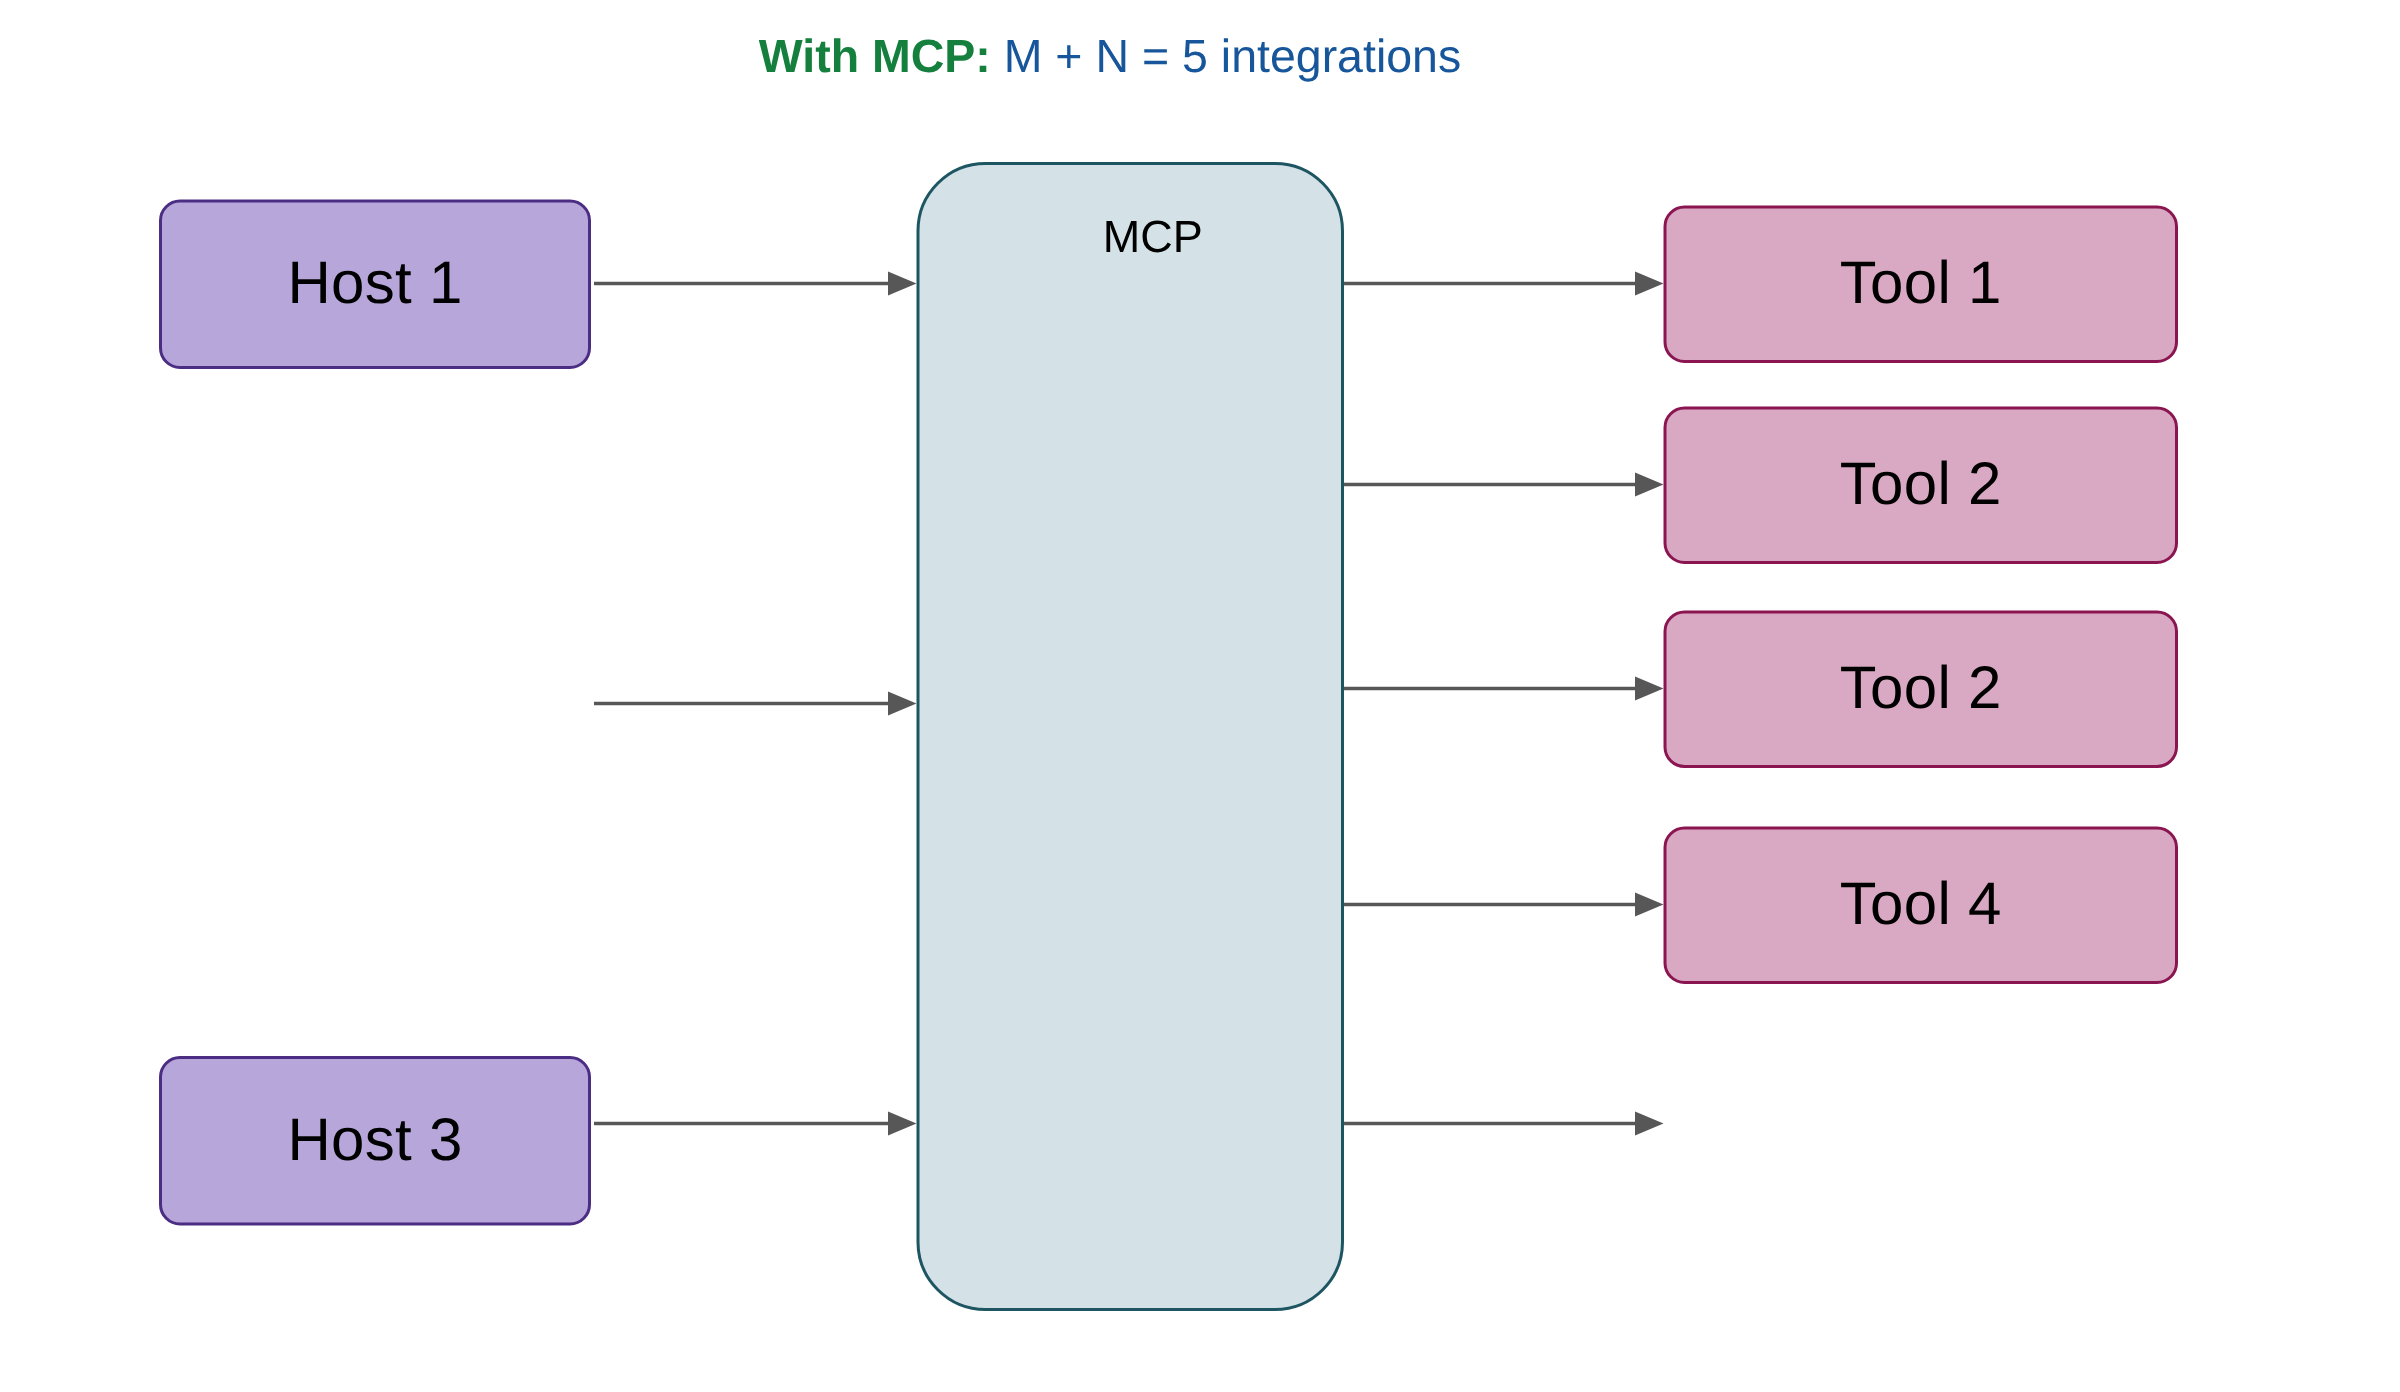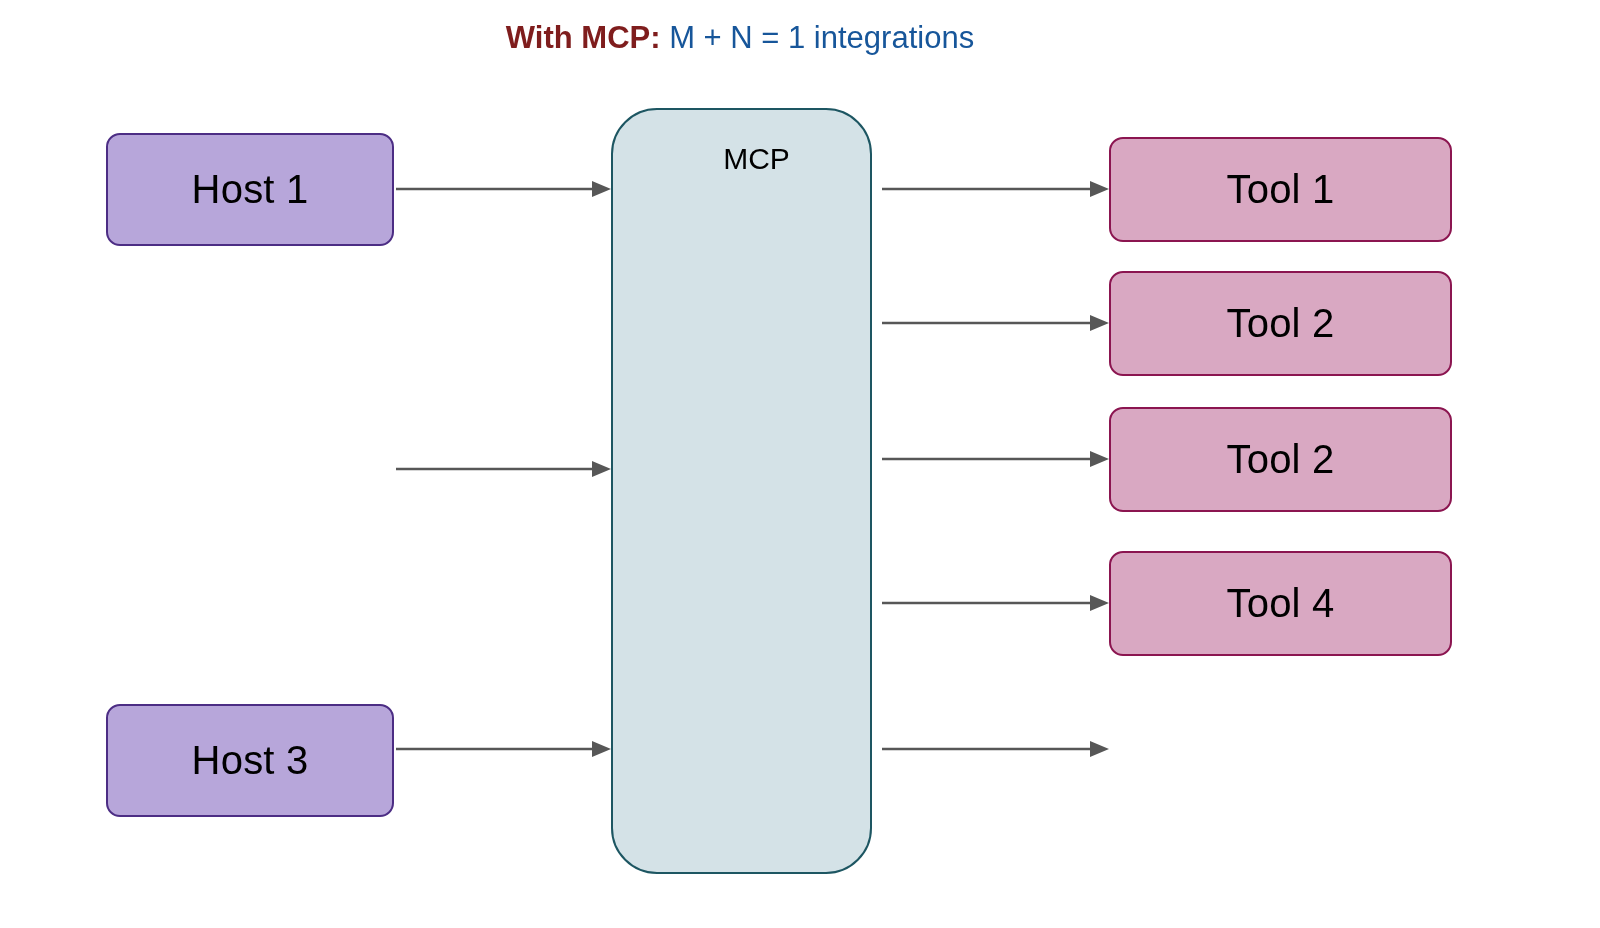--- a/index.html
+++ b/index.html
@@ -26,21 +26,21 @@
     top: 16px;
     width: 1480px;
     text-align: center;
     font-size: 31px;
     line-height: 44px;
     color: #14538f;
     white-space: nowrap;
   }
   .title .strong {
     font-weight: 700;
-    color: #7f1d1d;
+    color: #15803d;
   }
   .title .light {
     font-weight: 400;
     color: #17569a;
   }
 
   
   .node {
     position: absolute;
     box-sizing: border-box;
@@ -69,21 +69,21 @@
     width: 343px;
     height: 105px;
     left: 1109px;
   }
 
   
   .hub {
     position: absolute;
     left: 611px;
     top: 108px;
-    width: 261px;
+    width: 285px;
     height: 766px;
     box-sizing: border-box;
     background: #d4e2e7;
     border: 2px solid #1d5662;
     border-radius: 46px;
     text-decoration: underline;
   }
   .hub-label {
     position: absolute;
     left: 0;
@@ -113,21 +113,21 @@
   .arrow-head {
     fill: #575757;
   }
 </style>
 </head>
 <body>
 
 <div id="canvas">
 
   <div class="title">
-    <span class="strong">With MCP:</span><span class="light"> M + N = 1 integrations</span>
+    <span class="strong">With MCP:</span><span class="light"> M + N = 5 integrations</span>
   </div>
 
   <svg id="arrow-layer" viewBox="0 0 1600 928">
 
     <g>
       <line class="arrow-line" x1="396" y1="189" x2="592" y2="189"></line>
       <polygon class="arrow-head" points="592,181 611,189 592,197"></polygon>
     </g>
 
     <g>

